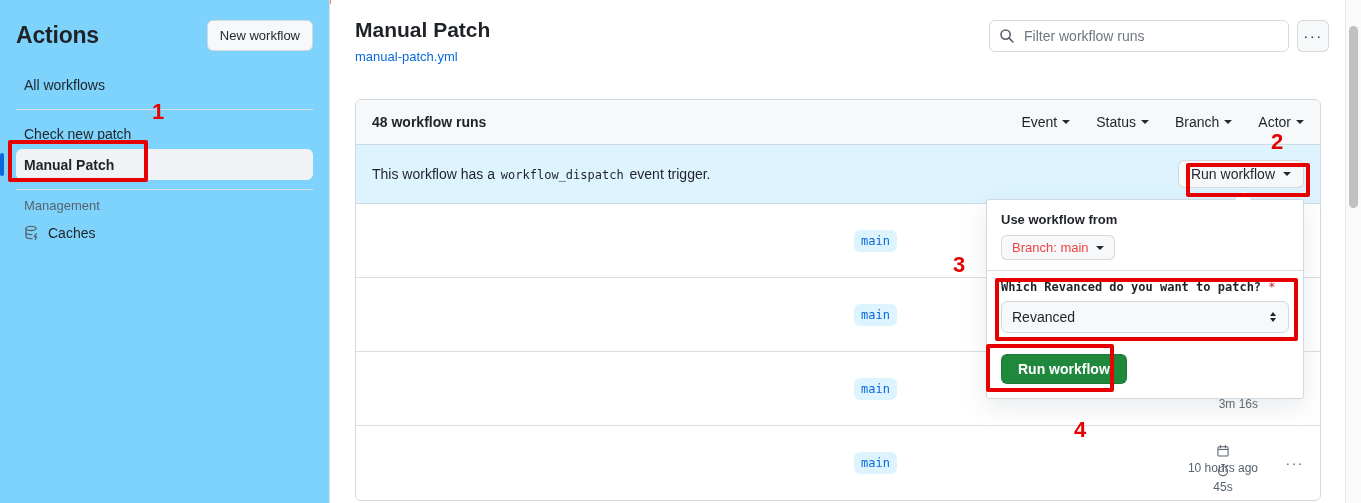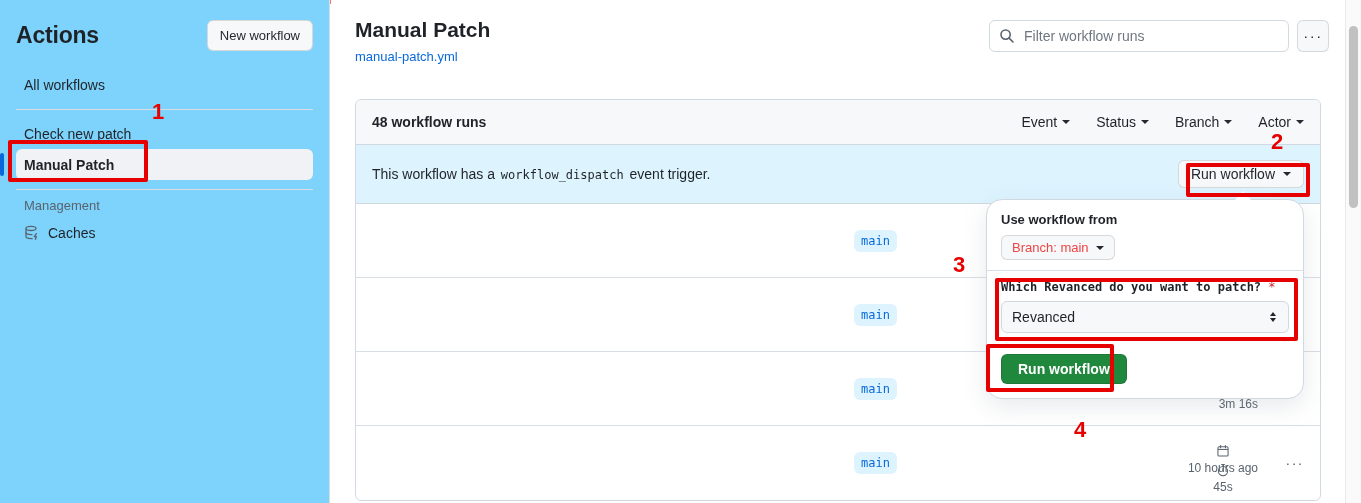--- a/index.html
+++ b/index.html
@@ -103,21 +103,21 @@
     background:#ddf4ff; color:#0969da; border-radius:6px; padding:2px 7px;
     font-family:"DejaVu Sans Mono", monospace; font-size:12px; line-height:18px;
   }
   .meta { position:absolute; right:62px; top:50%; transform:translateY(-50%); font-size:12px; color:#59636e; }
   .meta .line { display:flex; align-items:center; gap:0; height:19px;flex-direction:column; }
   .row-kebab { position:absolute; right:16px; top:50%; transform:translateY(-50%); color:#59636e; font-size:14px; letter-spacing:1.5px; cursor:pointer; }
 
   
   .dispatch-panel {
     position:absolute; left:986px; top:199px; width:318px;
-    background:#fff; border:1px solid #d1d9e0; border-radius:16px;
+    background:#fff; border:1px solid #d1d9e0; border-radius:3px;
     box-shadow:0 8px 24px rgba(140,149,159,.2);
     z-index:30;
   }
   .dispatch-panel::before {
     content:""; position:absolute; right:52px; top:-9px; width:16px; height:9px;
     background:#fff; clip-path:polygon(50% 0,100% 100%,0 100%);
   }
   .dp-sec { padding:12px 14px 10px; }
   .dp-label { font-size:13px; font-weight:600; color:#1f2328; margin-bottom:8px; }
   .branch-select {

